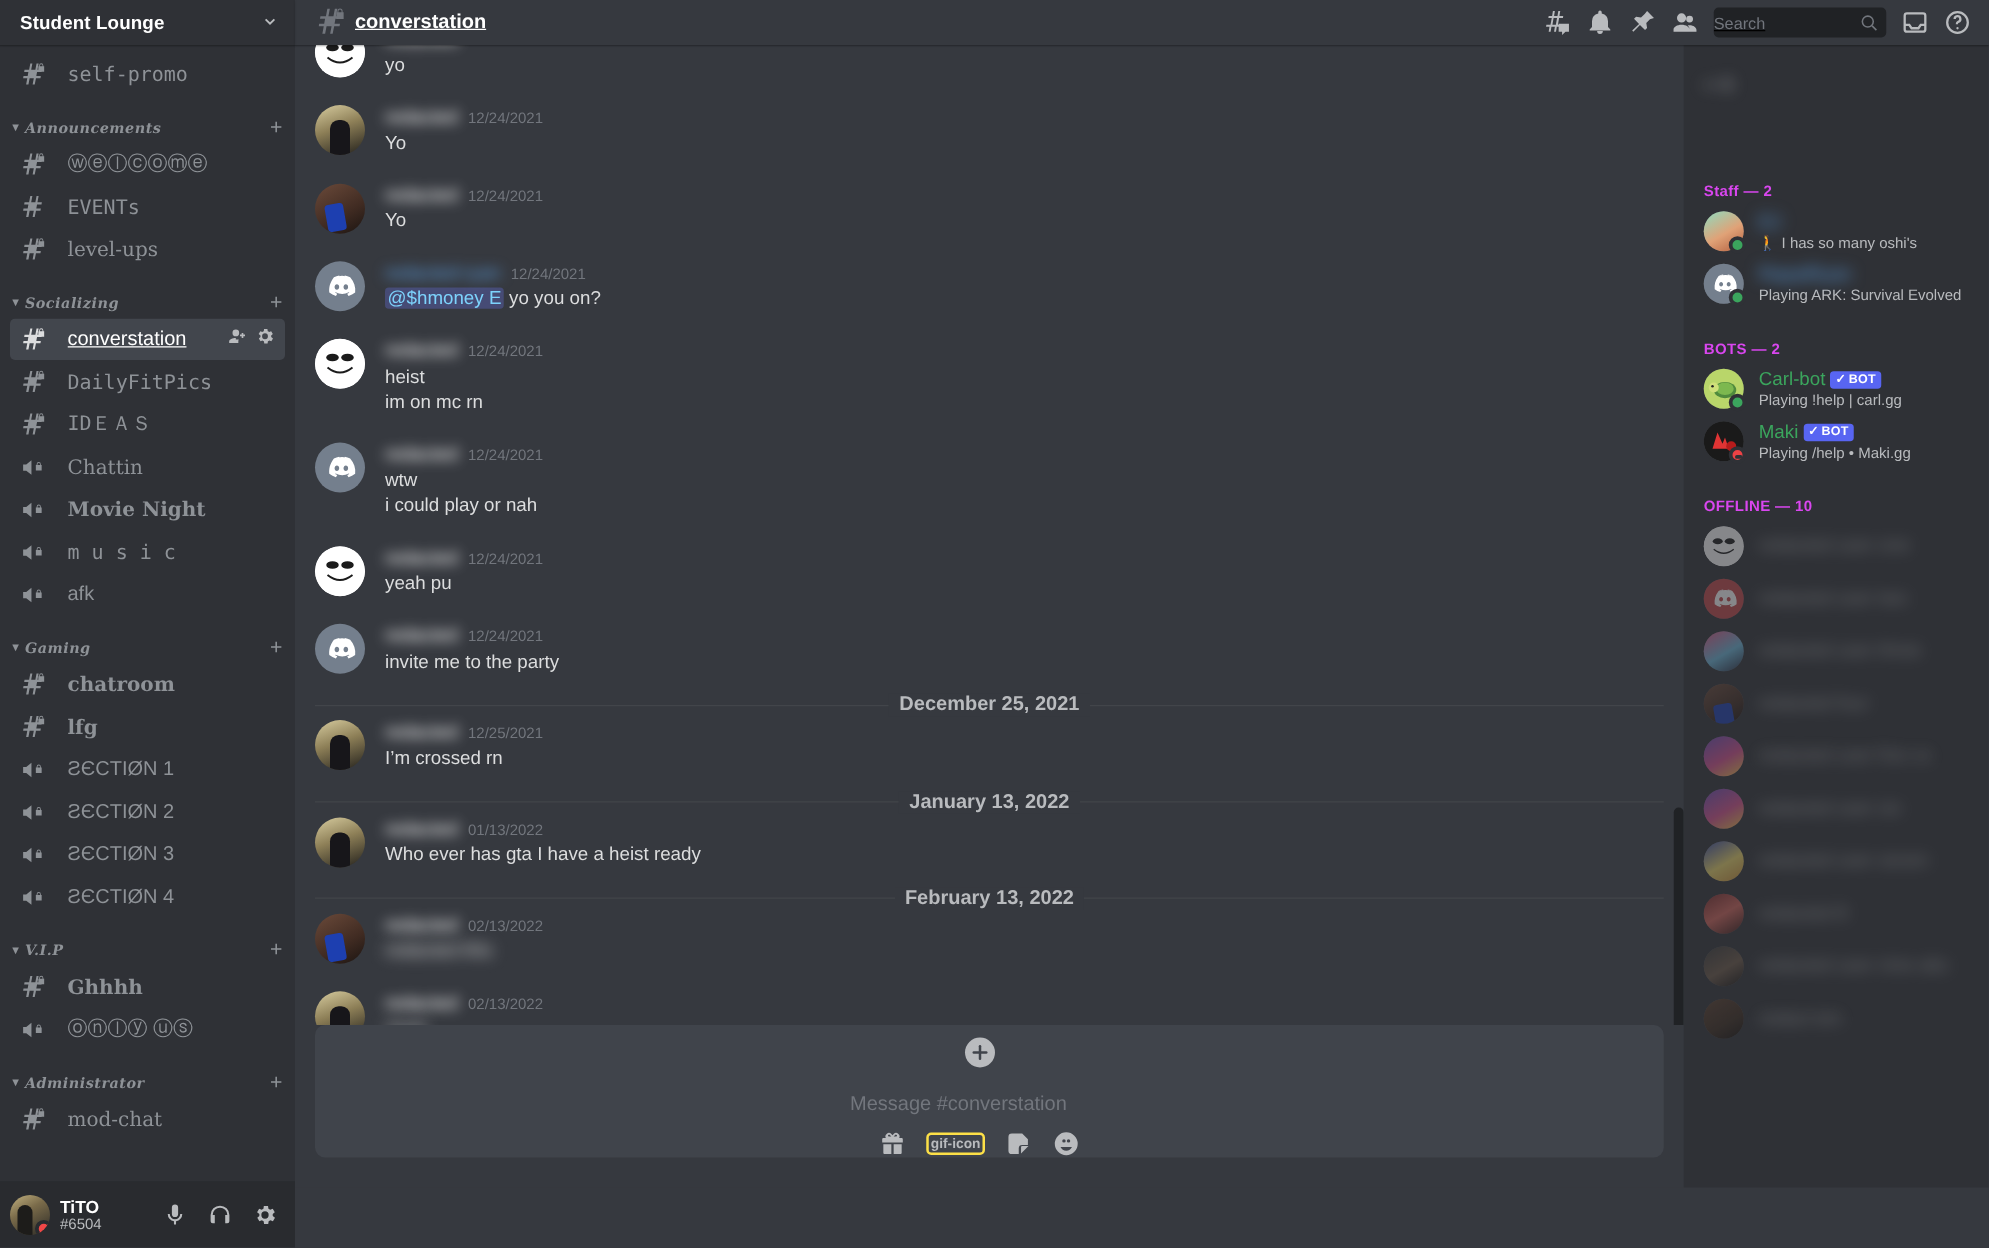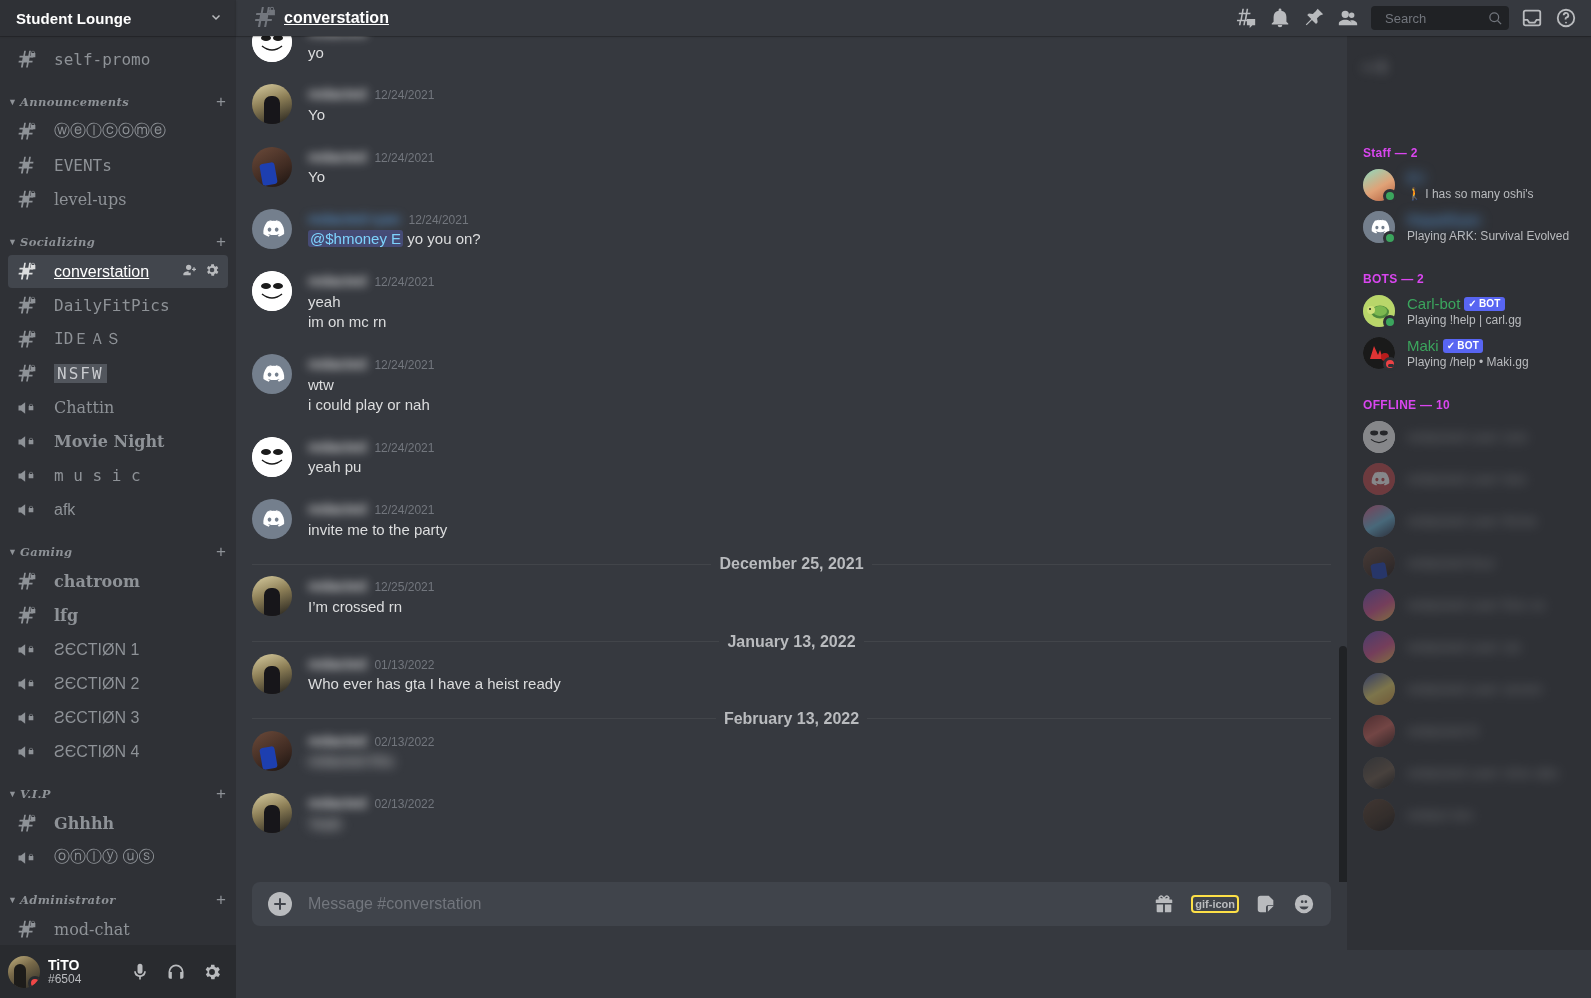--- a/index.html
+++ b/index.html
@@ -117,21 +117,21 @@
   .topbar-hash { color: #72767d; display:flex; align-items:center; }
   .topbar-name { color: #fff; font-size: 16px; font-weight: 600; text-decoration: underline; }
   .topbar-icons { display: flex; align-items: center; gap: 0px; }
   .tb-btn {
     width: 34px; height: 34px; display: flex; align-items: center; justify-content: center;
     color: #b9bbbe; cursor: pointer; border-radius: 4px;
   }
   .searchbox {
     width: 138px; height: 24px; background: #202225; border-radius: 4px;
     display: flex; align-items: center; justify-content: space-between;
-    padding: 0 6px 0 14px; margin: 0 6px; cursor: text;
+    padding: 0 6px 0 0; margin: 0 6px; cursor: text; text-decoration: underline;
   }
   .searchbox input {
     border: none; background: transparent; color: #dcddde; font-size: 13px;
     width: 100px; outline: none; font-family: "Liberation Sans", sans-serif;
   }
   .searchbox input::placeholder { color: #72767d; }
 
   .content { flex: 1 1 auto; display: flex; min-height: 0; }
 
   
@@ -181,21 +181,21 @@
   }
   .scroll-thumb {
     position: absolute; left: 1px; width: 8px; border-radius: 4px;
     background: #202225; cursor: grab;
   }
 
   
   .composer { padding: 0 16px 24px 16px; flex: 0 0 auto; }
   .composer-inner {
     background: #40444b; border-radius: 8px; min-height: 44px;
-    display: flex; align-items: center; padding: 0 16px 0 0;
+    display: flex; align-items: center; padding: 0 16px 0 0; flex-direction: column;
   }
   .plus-btn {
     width: 24px; height: 24px; border-radius: 50%; background: #b9bbbe;
     margin: 10px 16px; flex: 0 0 24px; position: relative; cursor: pointer;
   }
   .plus-btn::before, .plus-btn::after {
     content:""; position:absolute; background:#40444b; border-radius:1px;
   }
   .plus-btn::before { left:6px; top:11px; width:12px; height:2px; }
   .plus-btn::after  { left:11px; top:6px; width:2px; height:12px; }
@@ -388,31 +388,20 @@
             </svg>
           <svg style="position:absolute;right:-1px;top:0" width="8" height="8" viewBox="0 0 24 24" fill="currentColor">
               <path d="M17 9V7A5 5 0 0 0 7 7v2H5v13h14V9h-2zm-8-2a3 3 0 0 1 6 0v2H9V7z"></path>
             </svg>
         </span>
         <span class="ch-name mono">IDＥＡＳ</span>
       </div>
       <div class="ch">
         <span class="ch-icon">
           <svg width="20" height="20" viewBox="0 0 24 24" fill="currentColor">
-              <path d="M5.88 21L7 15H3l.35-2h4l.7-4H4l.35-2h4.4L9.88 1h2l-1.13 6h4l1.13-6h2L16.75 7H21l-.35 2h-4.3l-.7 4H20l-.35 2h-4.3L14.12 21h-2l1.13-6h-4l-1.13 6h-2z"></path>
-            </svg>
-          <svg style="position:absolute;right:-1px;top:0" width="8" height="8" viewBox="0 0 24 24" fill="currentColor">
-              <path d="M17 9V7A5 5 0 0 0 7 7v2H5v13h14V9h-2zm-8-2a3 3 0 0 1 6 0v2H9V7z"></path>
-            </svg>
-        </span>
-        <span class="ch-name boxed mono">NSFW</span>
-      </div>
-      <div class="ch">
-        <span class="ch-icon">
-          <svg width="20" height="20" viewBox="0 0 24 24" fill="currentColor">
               <path d="M11 5L6 9H3v6h3l5 4V5z"></path>
             </svg>
           <svg style="position:absolute;right:1px;top:5px" width="8" height="8" viewBox="0 0 24 24" fill="currentColor">
               <path d="M17 9V7A5 5 0 0 0 7 7v2H5v13h14V9h-2zm-8-2a3 3 0 0 1 6 0v2H9V7z"></path>
             </svg>
         </span>
         <span class="ch-name serif">Chattin</span>
       </div>
       <div class="ch">
         <span class="ch-icon">
@@ -729,21 +718,21 @@
                   <ellipse cx="14" cy="15" rx="5" ry="3" fill="#1b1b1b"></ellipse>
                   <ellipse cx="26" cy="15" rx="5" ry="3" fill="#1b1b1b"></ellipse>
                   <path d="M10 23q10 8 20 0" stroke="#1b1b1b" stroke-width="1.5" fill="none"></path>
                 </svg>
             </div>
             <div class="msg-body">
               <div class="msg-head">
                 <span class="uname">redacted</span>
                 <span class="stamp">12/24/2021</span>
               </div>
-              <div class="mtext">yeah</div>
+              <div class="mtext">heist</div>
               <div class="mtext">im on mc rn</div>
             </div>
           </div>
 
           <div class="msg">
             <div class="avatar av-discord grey">
               <svg width="26" height="26" viewBox="0 0 24 24" fill="#fff">
                   <path d="M19.5 5.3A16 16 0 0 0 15.6 4l-.2.4a15 15 0 0 1 3.4 1.2 12 12 0 0 0-10.6 0A15 15 0 0 1 11.6 4.4L11.4 4a16 16 0 0 0-3.9 1.3C4.5 9.2 3.7 13 4.1 16.7a16 16 0 0 0 4.9 2.5l1-1.6a10 10 0 0 1-1.6-.8l.4-.3a11.4 11.4 0 0 0 9.7 0l.4.3c-.5.3-1 .6-1.6.8l1 1.6a16 16 0 0 0 4.9-2.5c.5-4.3-.8-8.1-3.7-11.4zM9.7 14.5c-1 0-1.7-.9-1.7-2s.8-2 1.7-2 1.8.9 1.7 2c0 1.1-.8 2-1.7 2zm6.6 0c-1 0-1.7-.9-1.7-2s.8-2 1.7-2 1.8.9 1.7 2c0 1.1-.7 2-1.7 2z"></path>
                 </svg>
             </div>

